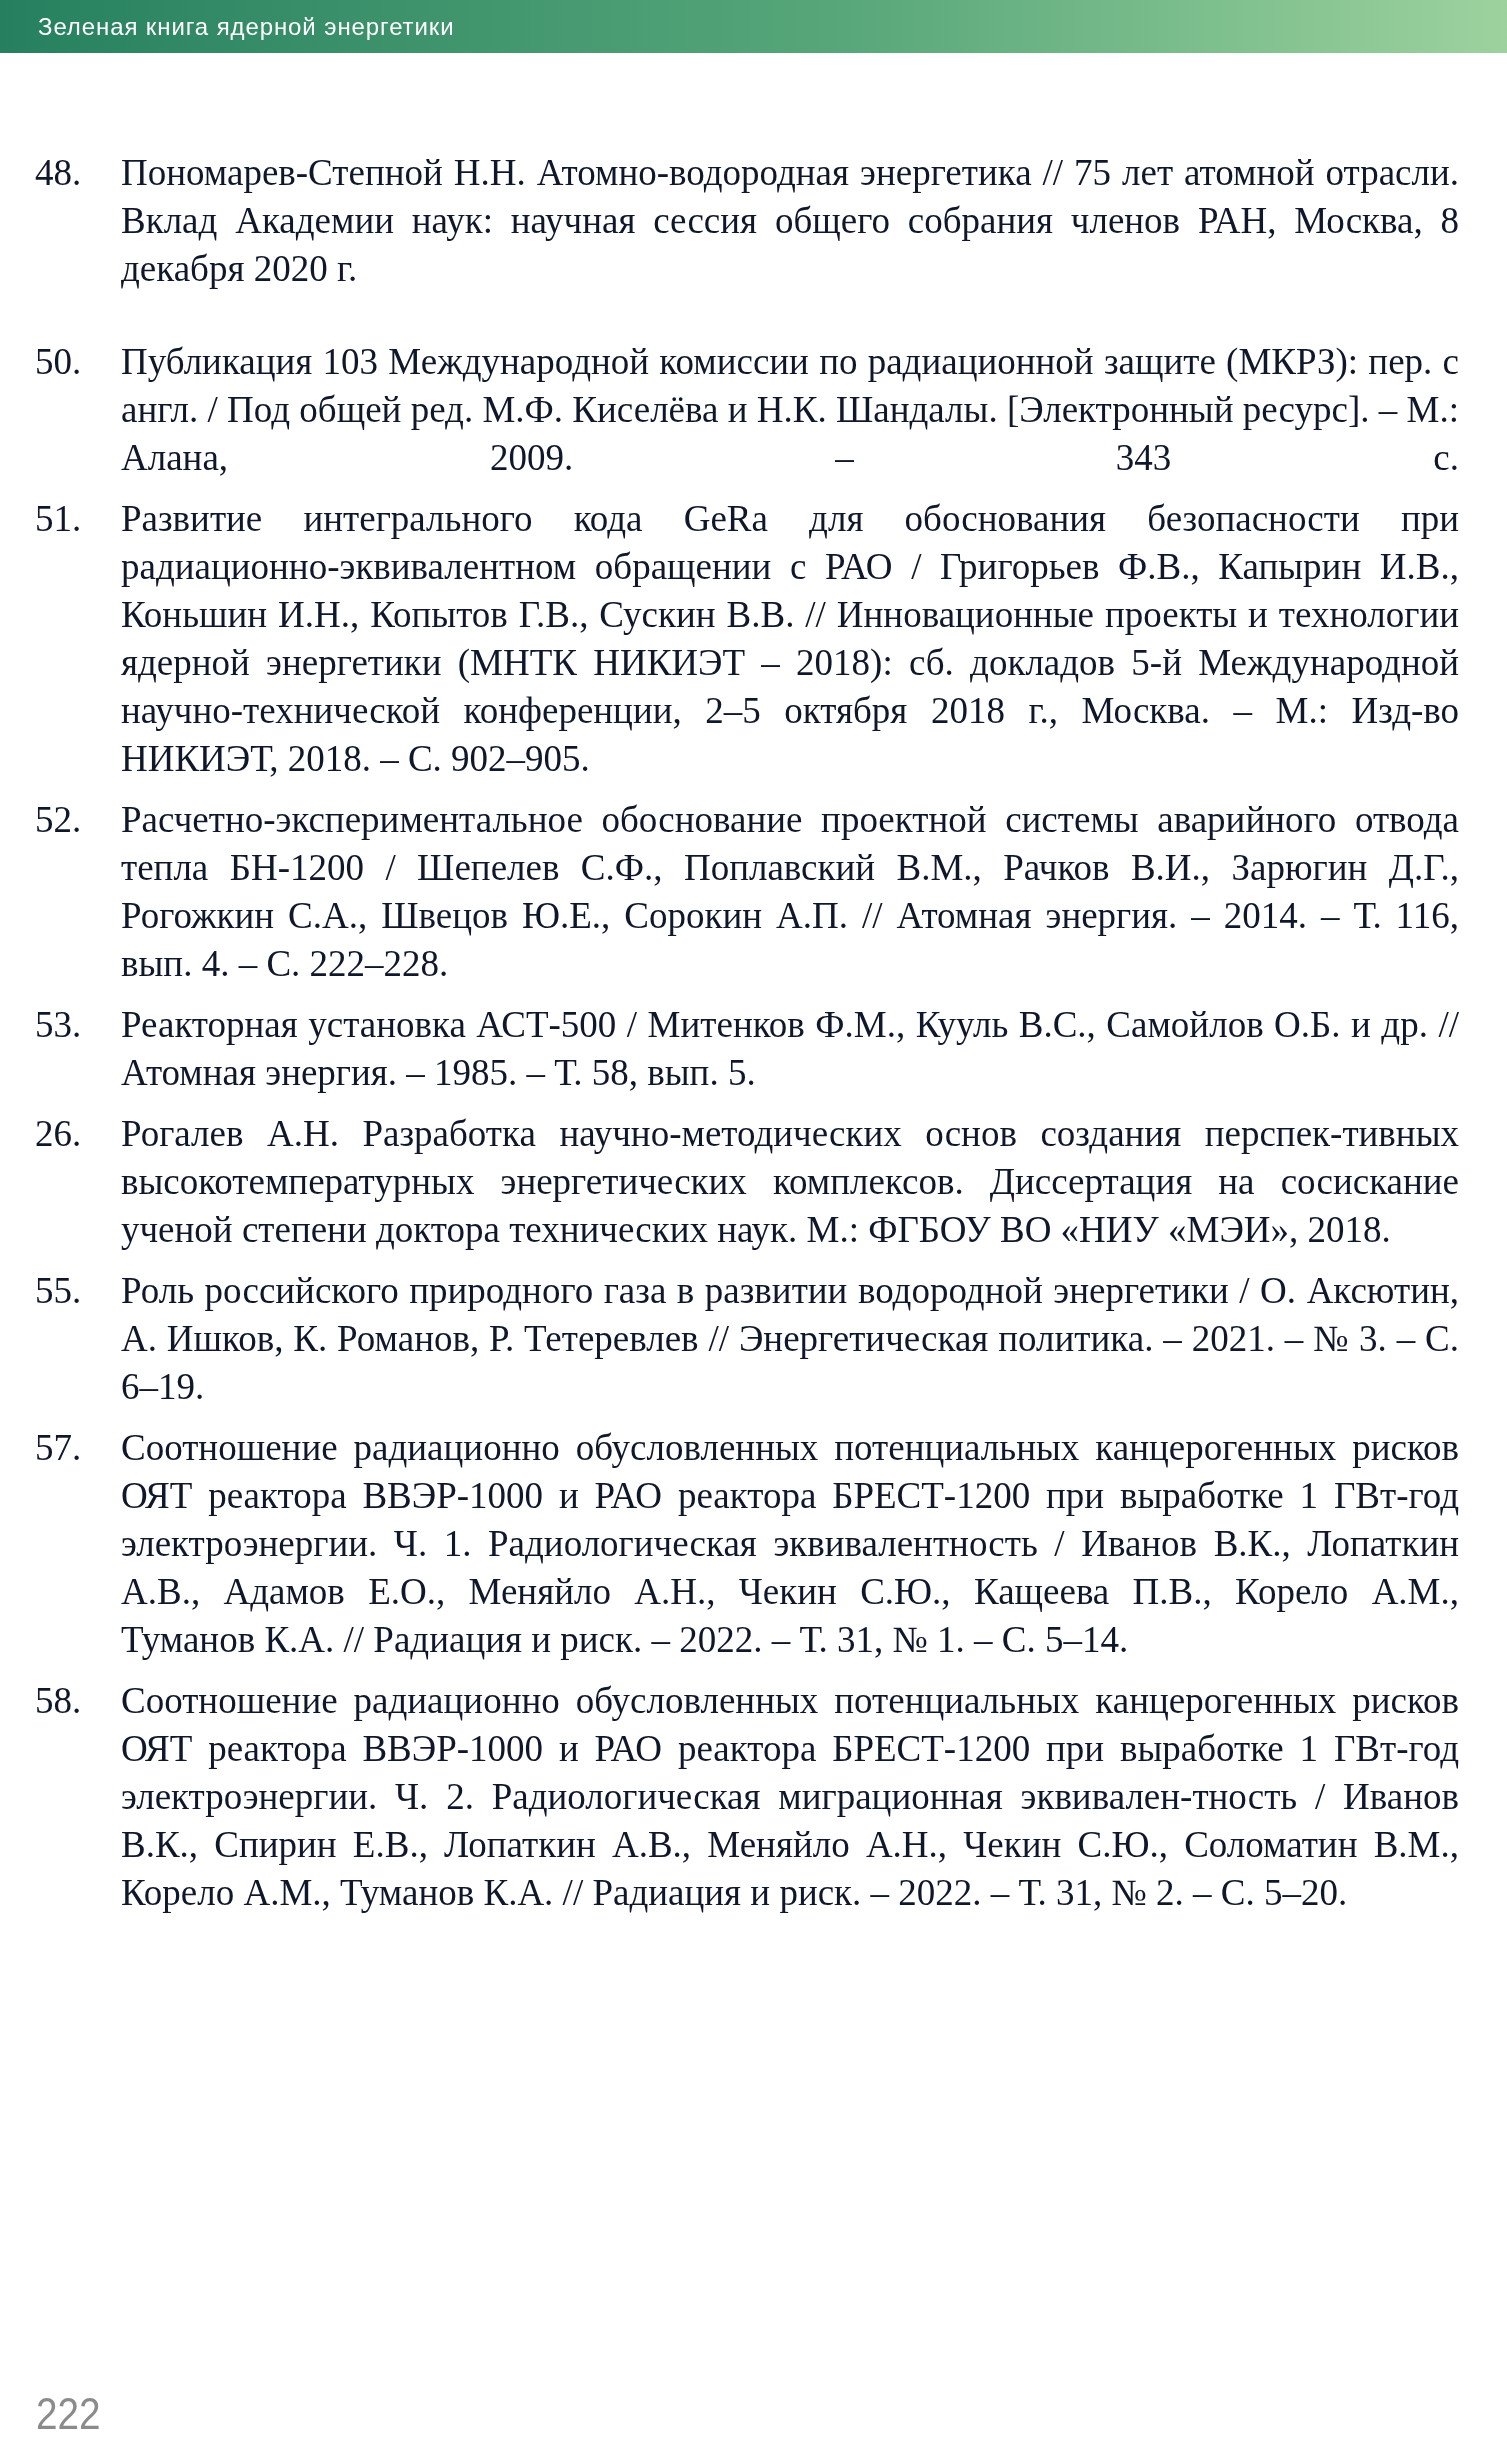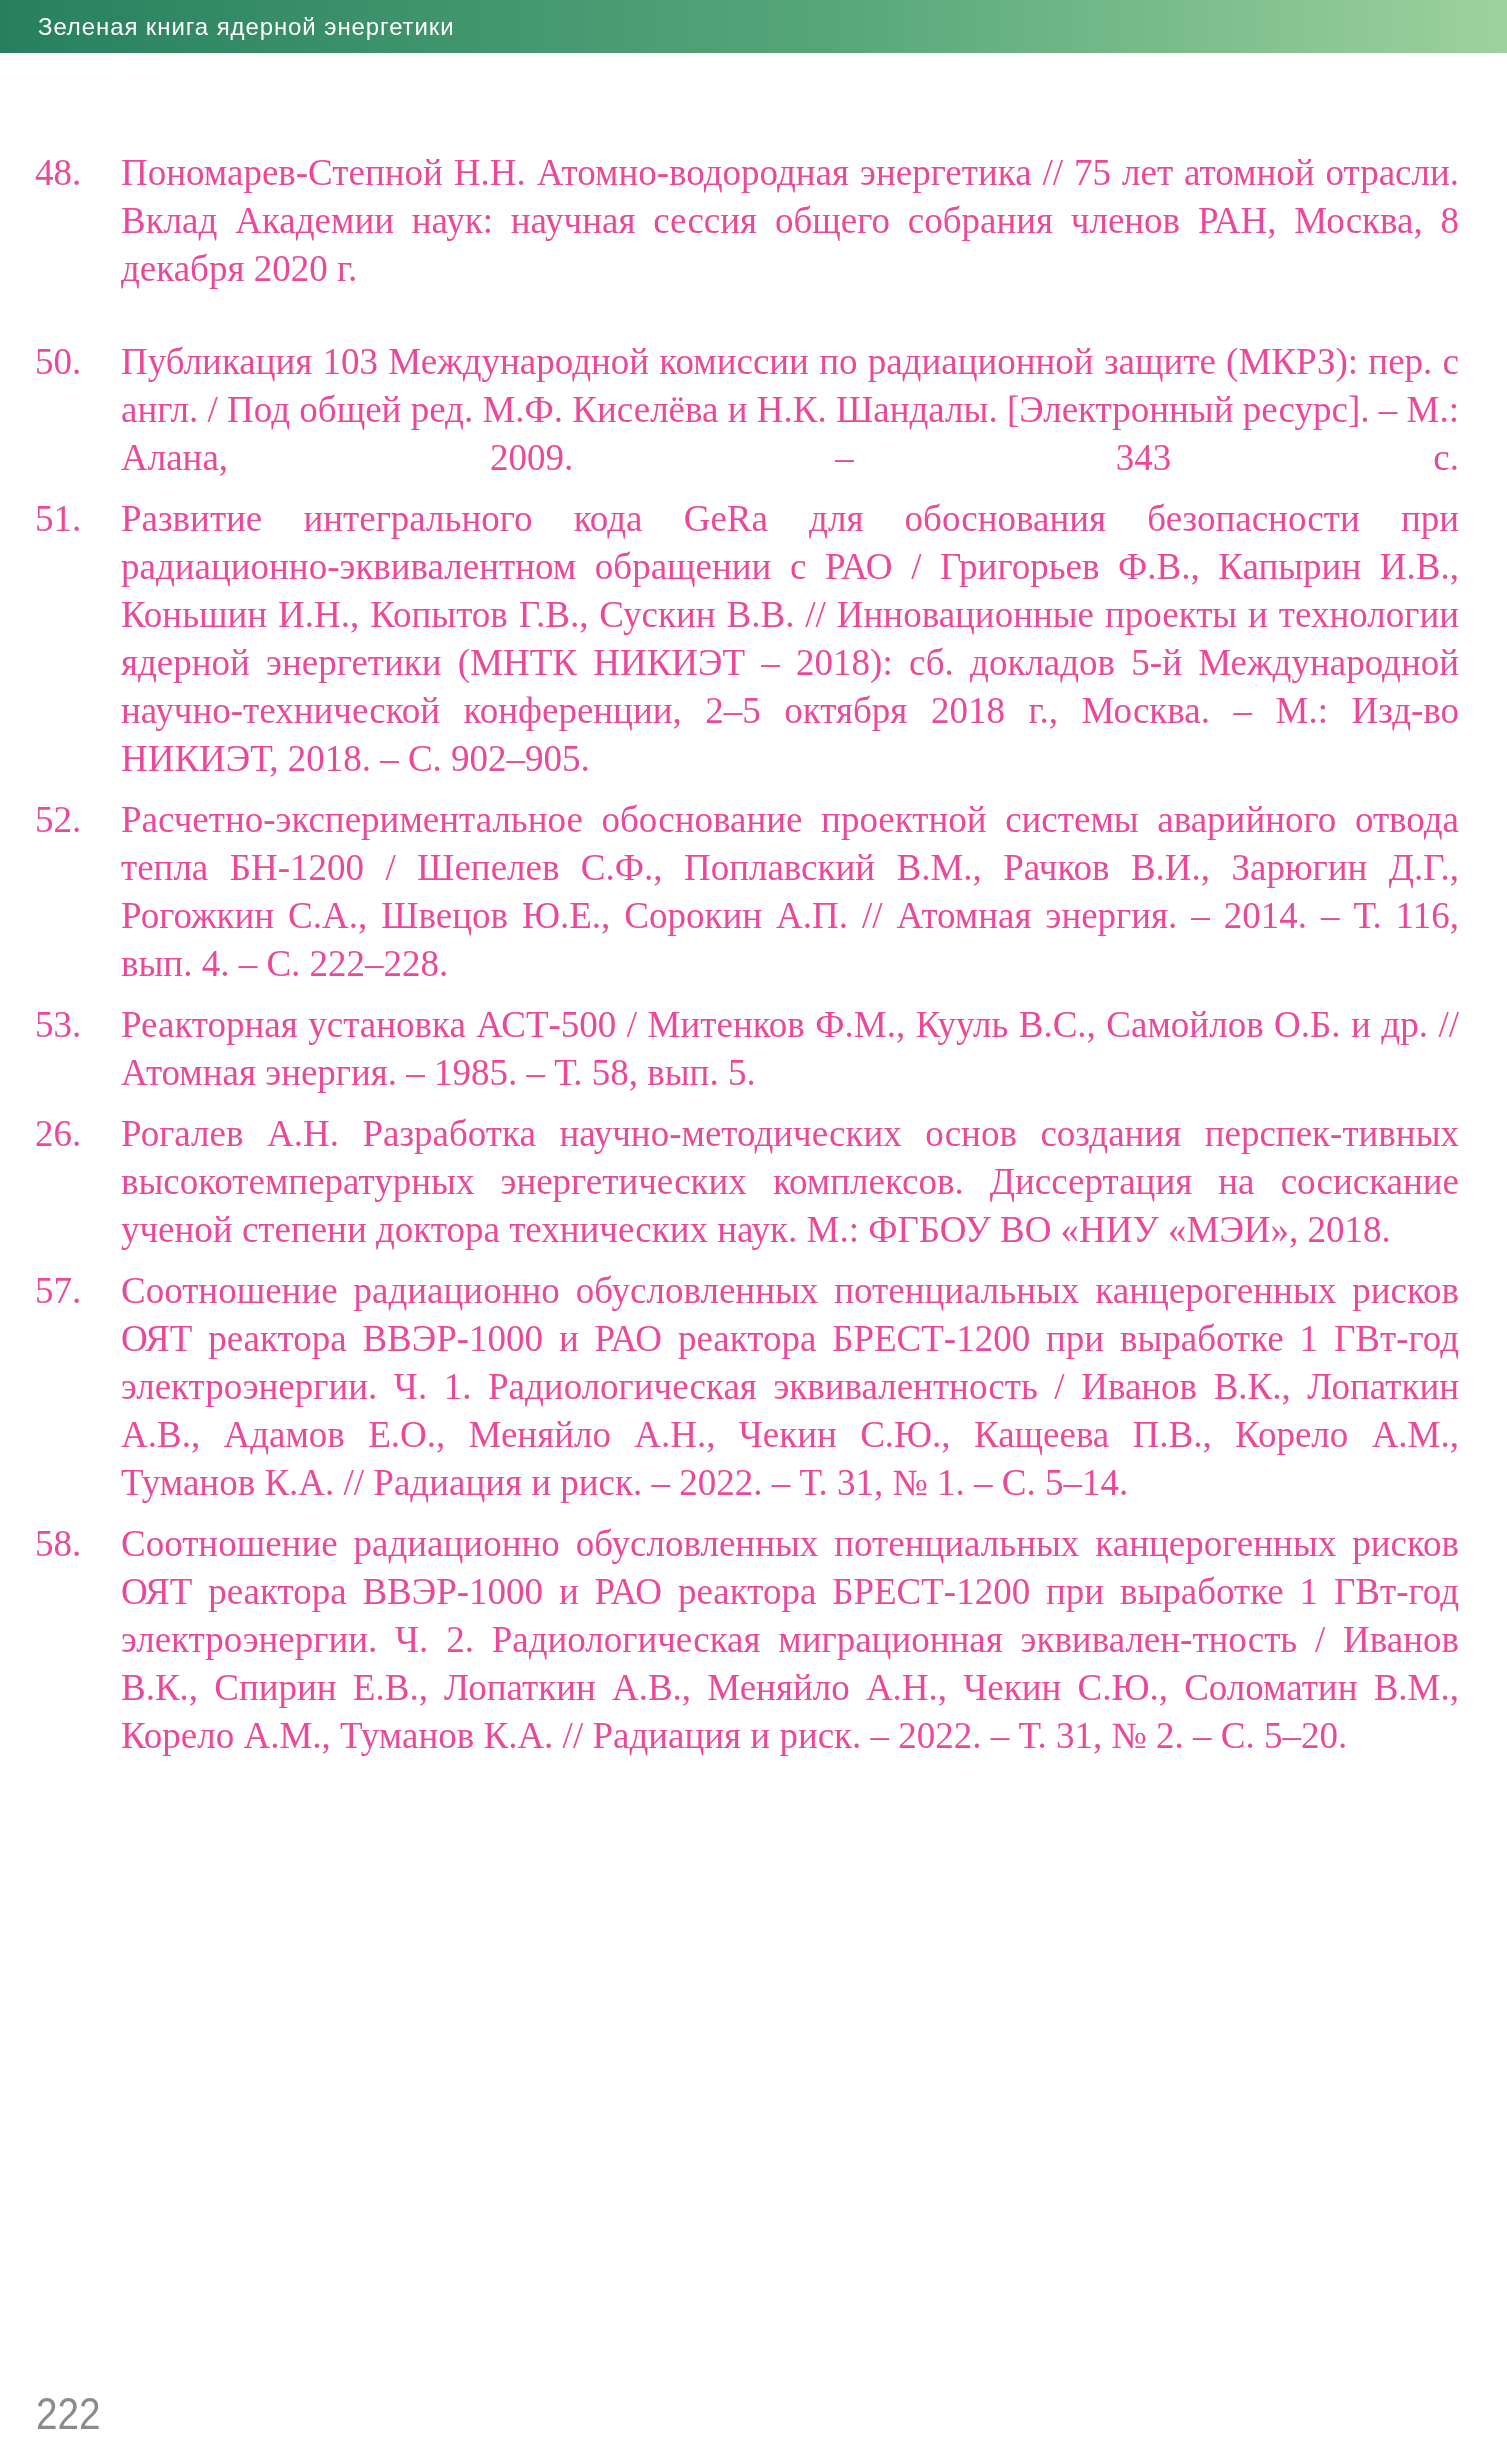--- a/index.html
+++ b/index.html
@@ -31,21 +31,21 @@
   }
   
   .refs {
     position: absolute;
     top: 149px;
     left: 35px;
     right: 49px;
     font-family: "Liberation Serif", serif;
     font-size: 37px;
     line-height: 48px;
-    color: #ec4899;
+    color: #0f172a;
   }
   .ref {
     position: relative;
     padding-left: 86px;
     margin-bottom: 13px;
   }
   .ref-num {
     position: absolute;
     left: 0;
     top: 0;
@@ -93,20 +93,24 @@
       </div>
       <div class="ref">
     <span class="ref-num">53.</span>
   <div class="ref-part">Реакторная установка АСТ-500 / Митенков Ф.М., Кууль В.С., Самойлов О.Б. и др. // Атомная энергия. – 1985. – Т. 58, вып. 5.</div>
       </div>
       <div class="ref">
     <span class="ref-num">26.</span>
   <div class="ref-part">Рогалев А.Н. Разработка научно-методических основ создания перспек-тивных высокотемпературных энергетических комплексов. Диссертация на сосискание ученой степени доктора технических наук. М.: ФГБОУ ВО «НИУ «МЭИ», 2018.</div>
       </div>
       <div class="ref">
+    <span class="ref-num">55.</span>
+  <div class="ref-part">Роль российского природного газа в развитии водородной энергетики / О. Аксютин, А. Ишков, К. Романов, Р. Тетеревлев // Энергетическая политика. – 2021. – № 3. – С. 6–19.</div>
+      </div>
+      <div class="ref">
     <span class="ref-num">57.</span>
   <div class="ref-part">Соотношение радиационно обусловленных потенциальных канцерогенных рисков ОЯТ реактора ВВЭР-1000 и РАО реактора БРЕСТ-1200 при выработке 1 ГВт-год электроэнергии. Ч. 1. Радиологическая эквивалентность / Иванов В.К., Лопаткин А.В., Адамов Е.О., Меняйло А.Н., Чекин С.Ю., Кащеева П.В., Корело А.М., Туманов К.А. // Радиация и риск. – 2022. – Т. 31, № 1. – С. 5–14.</div>
       </div>
       <div class="ref">
     <span class="ref-num">58.</span>
   <div class="ref-part">Соотношение радиационно обусловленных потенциальных канцерогенных рисков ОЯТ реактора ВВЭР-1000 и РАО реактора БРЕСТ-1200 при выработке 1 ГВт-год электроэнергии. Ч. 2. Радиологическая миграционная эквивален-тность / Иванов В.К., Спирин Е.В., Лопаткин А.В., Меняйло А.Н., Чекин С.Ю., Соломатин В.М., Корело А.М., Туманов К.А. // Радиация и риск. – 2022. – Т. 31, № 2. – С. 5–20.</div>
       </div>
     </main>
 
   <div class="pagenum" style="color: rgb(139, 139, 139);">222</div>

